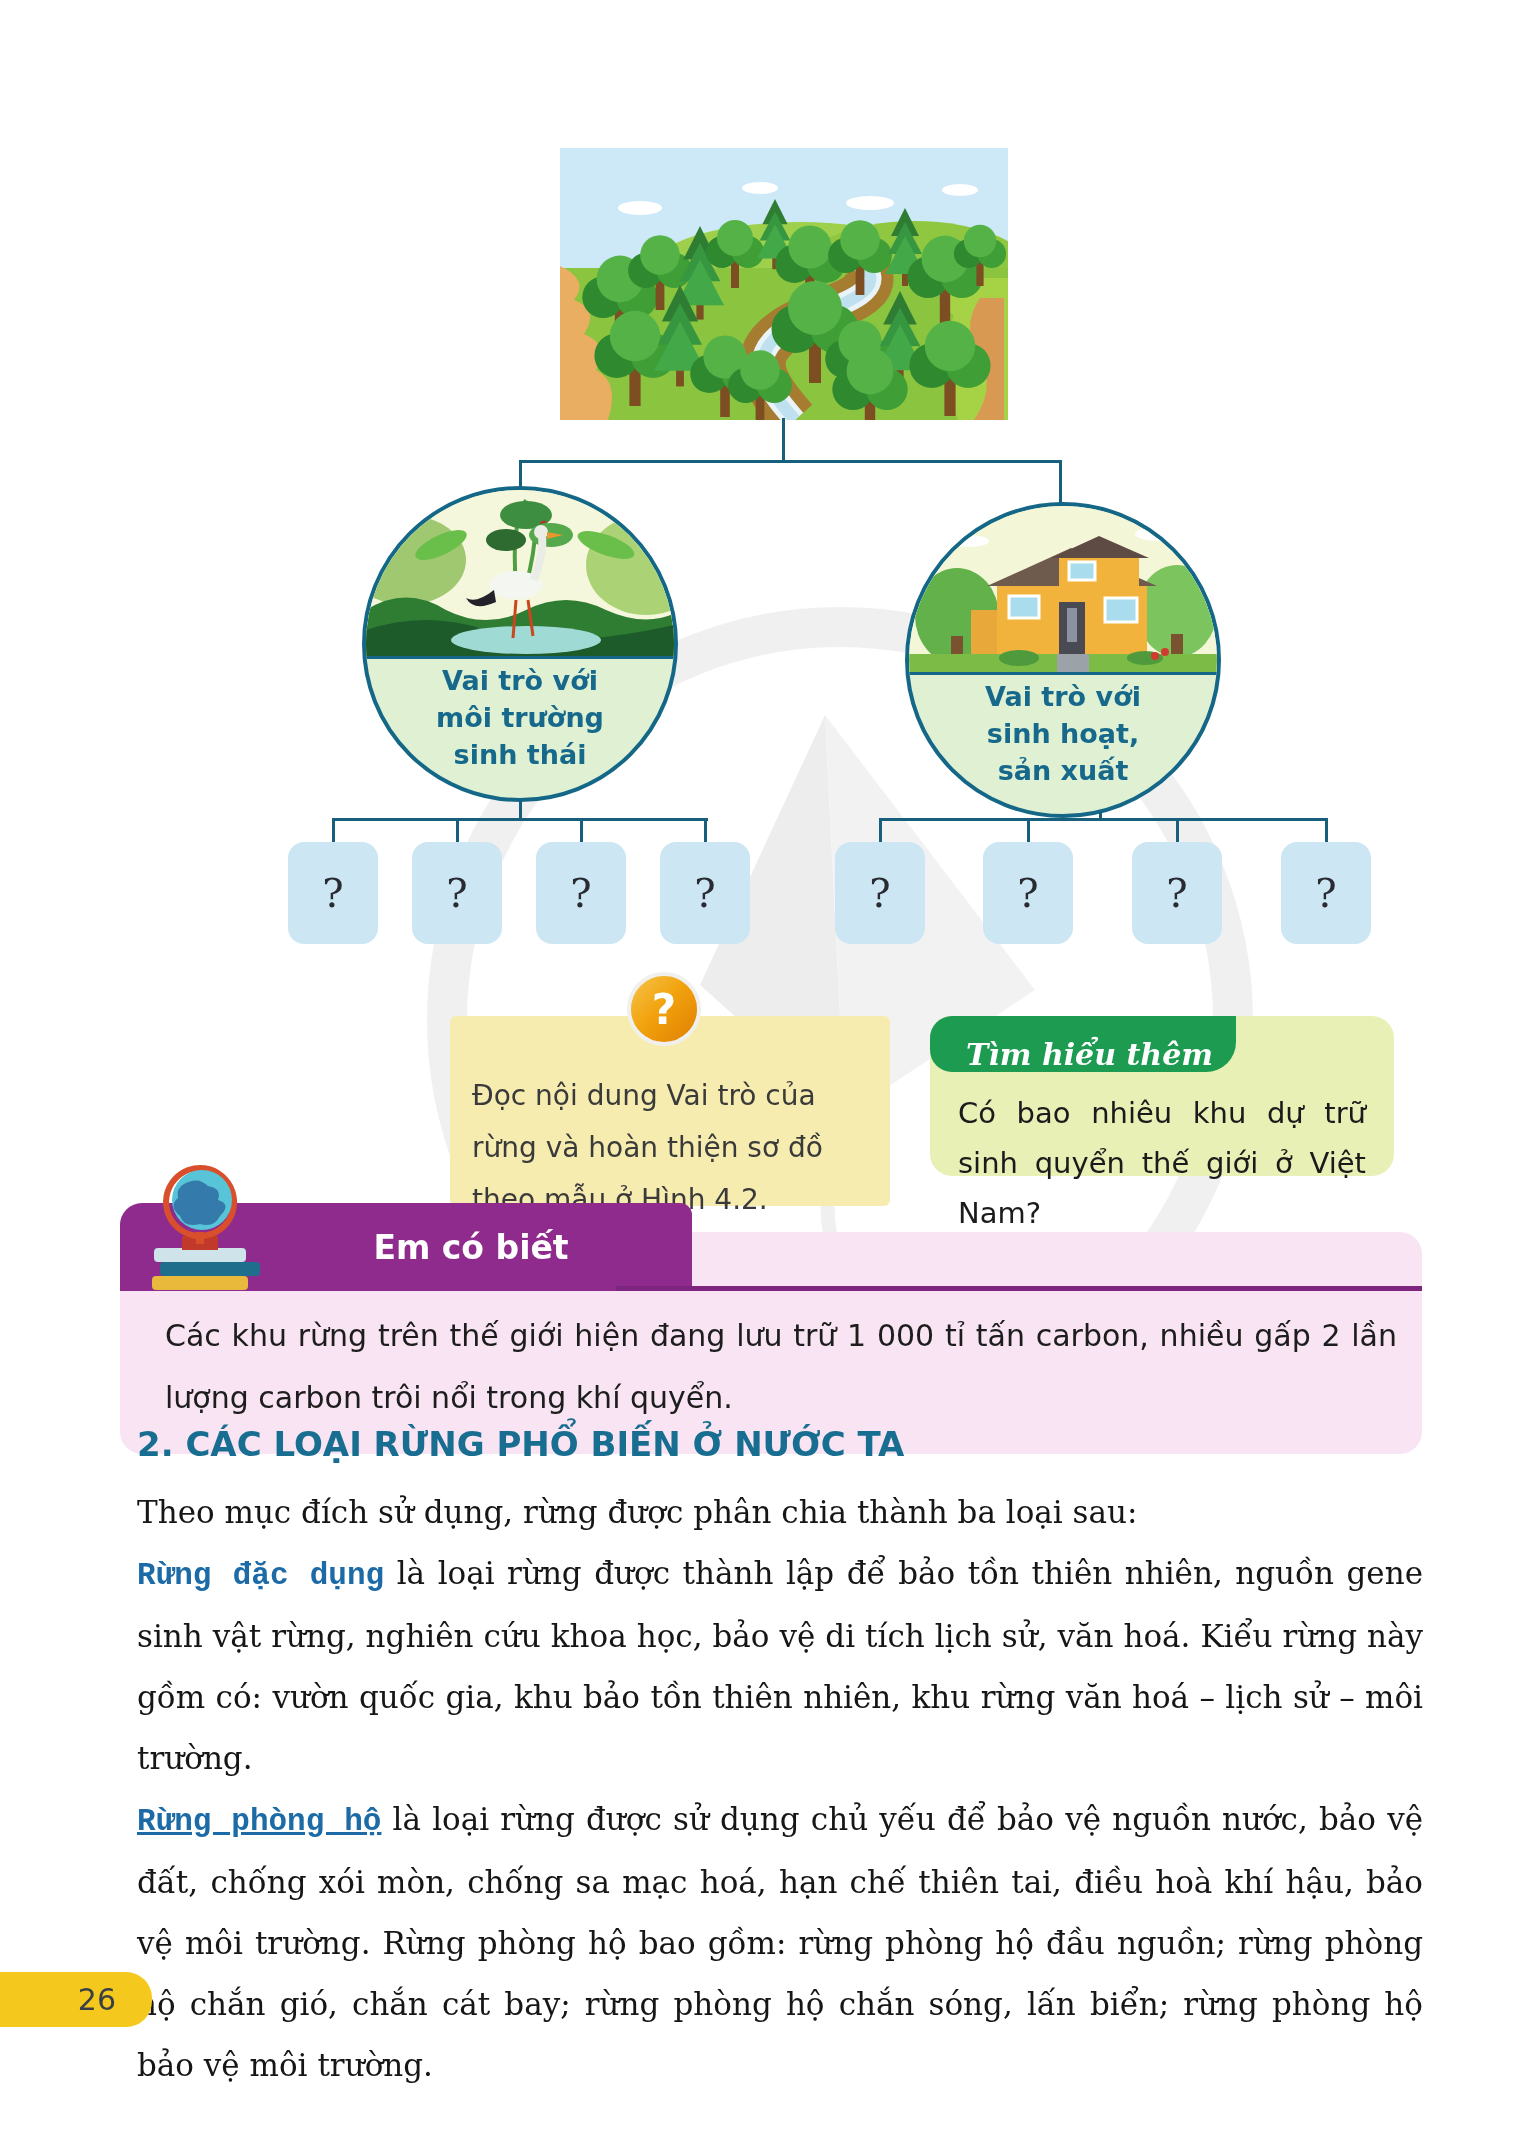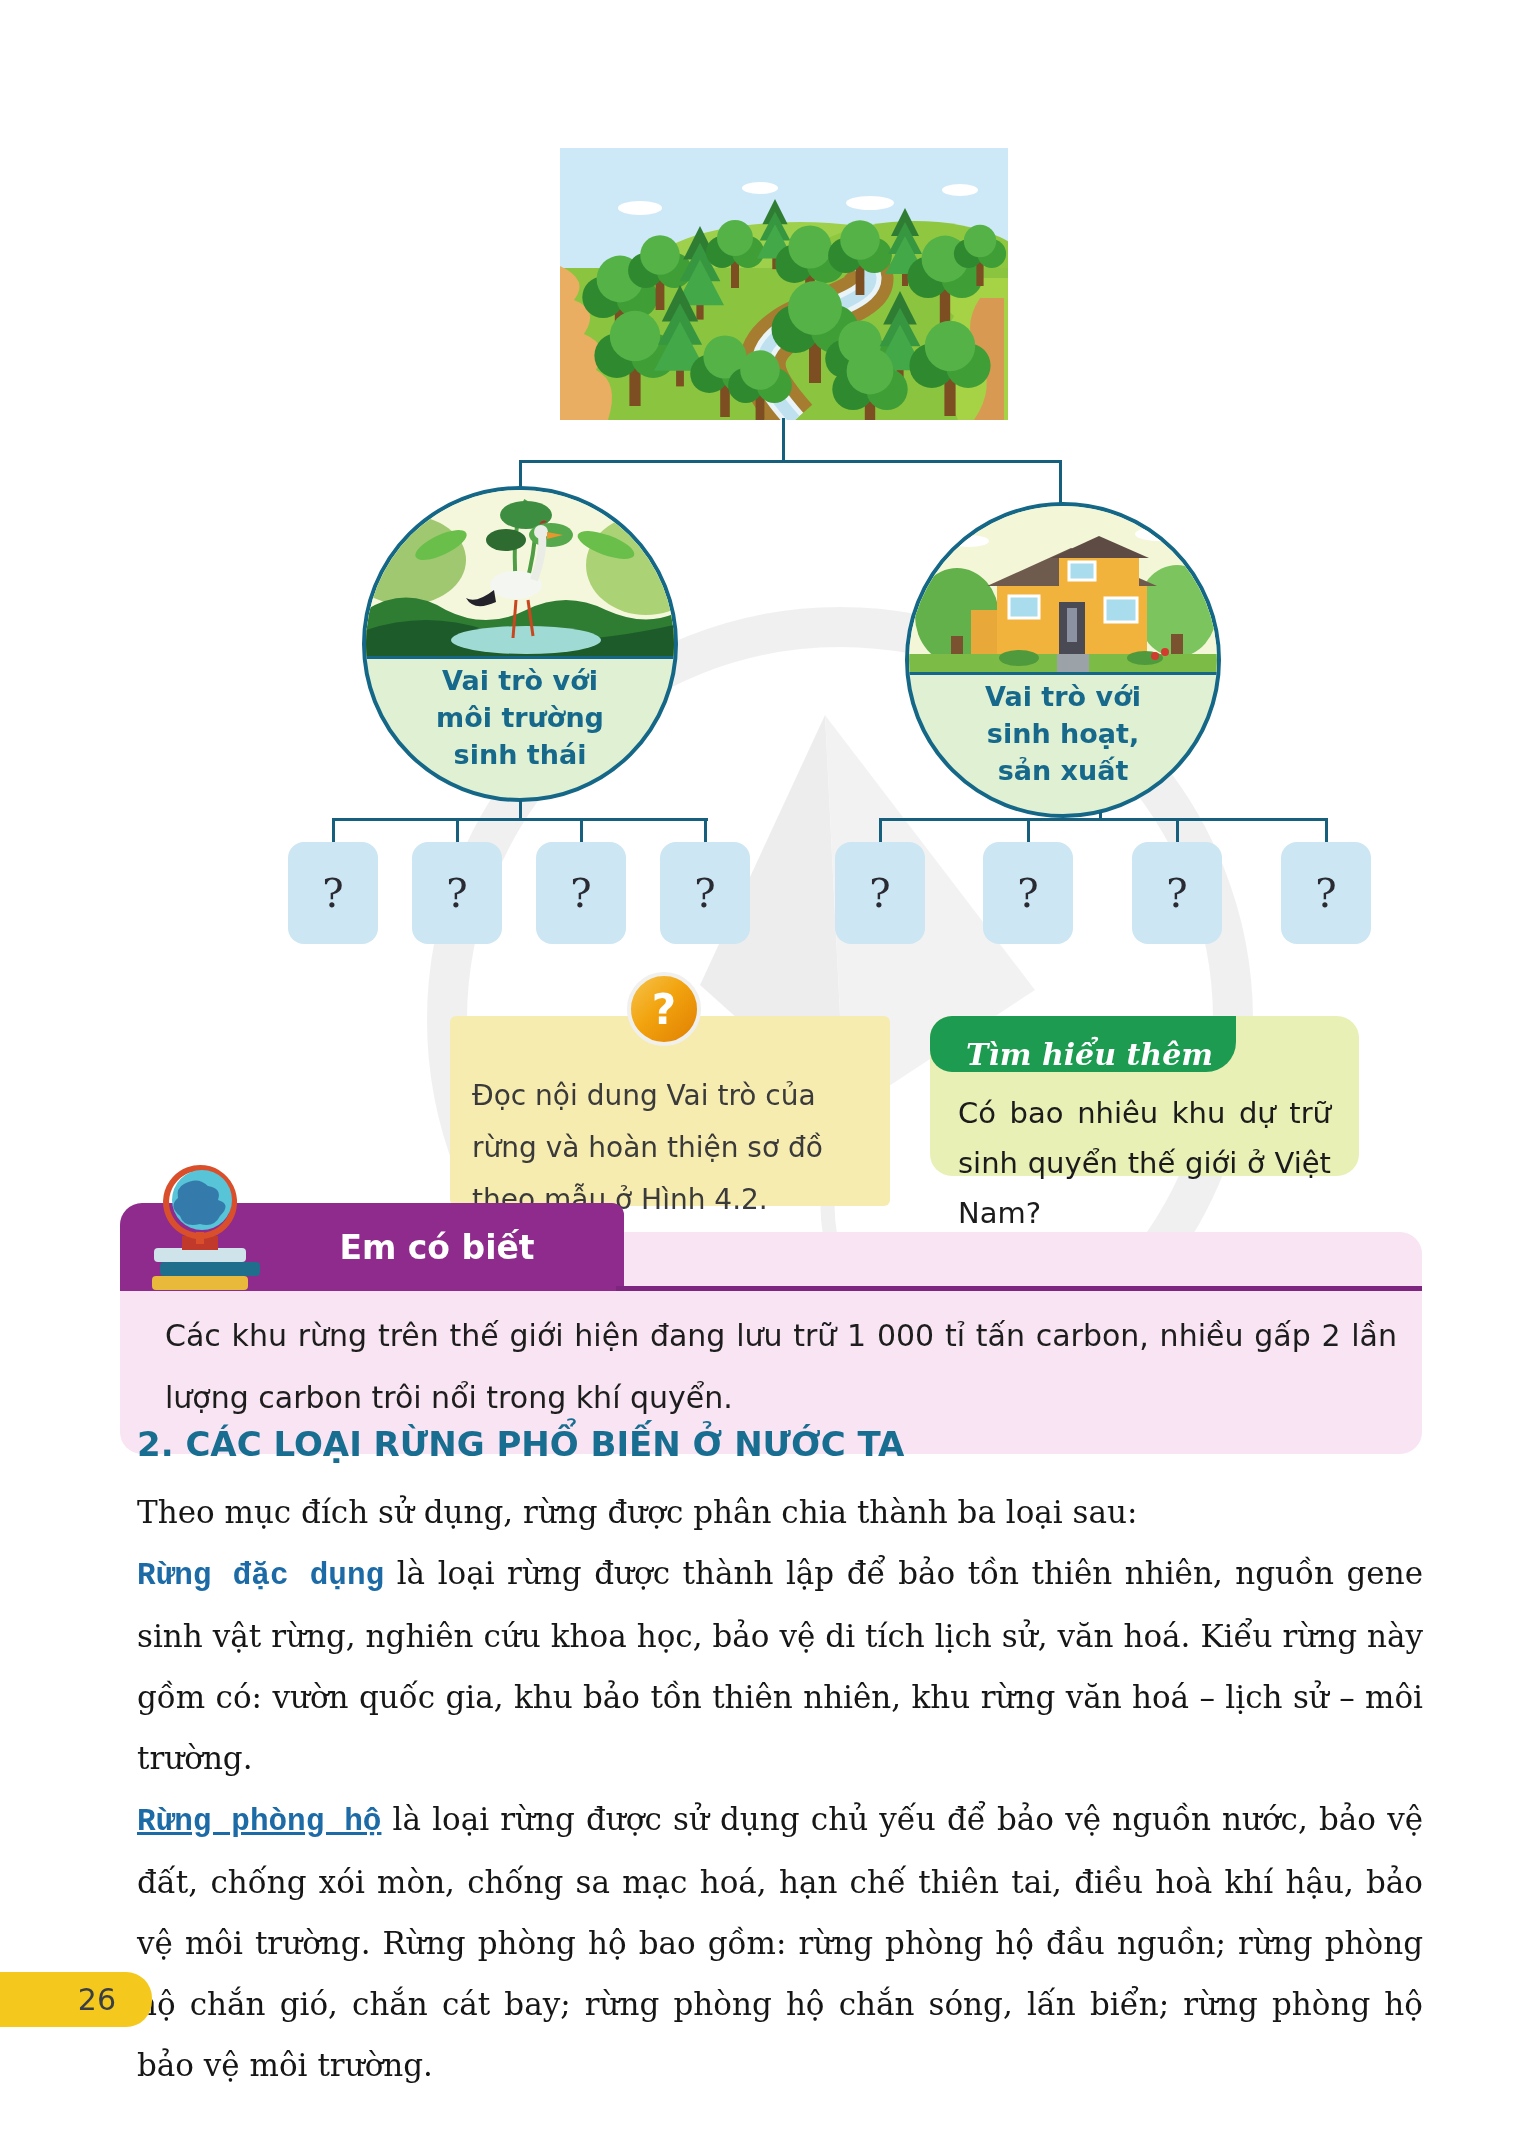--- a/index.html
+++ b/index.html
@@ -23,28 +23,28 @@
   .caption b{color:#145F83;font-weight:bold;}
   
   .qicon{position:absolute;left:627px;top:972px;width:74px;height:74px;border-radius:50%;
     background:linear-gradient(135deg,#F6C44D 0%,#F2A30E 45%,#E07F02 100%);
     border:4px solid #F0F0EE;box-sizing:border-box;display:flex;align-items:center;justify-content:center;
     color:#fff;font-size:42px;font-weight:bold;}
   
   .activity{position:absolute;left:450px;top:1016px;width:440px;height:190px;background:#F7ECB0;border-radius:6px;box-sizing:border-box;
     padding:54px 20px 0 22px;font-size:28px;line-height:52px;color:#3A3A3A;}
   
-  .explore-body{position:absolute;left:930px;top:1016px;width:429px;height:160px;background:#E9F0B6;border-radius:22px;box-sizing:border-box;
+  .explore-body{position:absolute;left:930px;top:1016px;width:464px;height:160px;background:#E9F0B6;border-radius:22px;box-sizing:border-box;
     padding:72px 28px 0 28px;font-size:29px;line-height:50px;color:#1b1b1b;text-align:justify;}
   .explore-head{position:absolute;left:930px;top:1016px;width:306px;height:56px;background:#1C9B51;
     border-radius:22px 0 30px 22px;display:flex;align-items:flex-end;box-sizing:border-box;padding-left:36px;
     font-family:"DejaVu Serif",serif;font-style:italic;font-weight:bold;font-size:30px;color:#ffffff;}
   
   .fact-panel{position:absolute;left:120px;top:1232px;width:1302px;height:222px;background:#F8E4F2;border-radius:22px;}
-  .fact-head{position:absolute;left:120px;top:1203px;width:504px;height:88px;background:#8E2B8C;
+  .fact-head{position:absolute;left:120px;top:1203px;width:572px;height:88px;background:#8E2B8C;
     border-radius:22px 12px 0 0;display:flex;align-items:center;justify-content:center;box-sizing:border-box;
     padding-left:130px;font-size:33px;font-weight:bold;color:#ffffff;}
   .fact-rule{position:absolute;left:616px;top:1286px;width:806px;height:5px;background:#7E2580;}
   .fact-text{position:absolute;left:165px;top:1305px;width:1232px;font-size:30px;line-height:62px;
     color:#1d1d1d;text-align:justify;}
   
   .sec-head{position:absolute;left:137px;top:1424px;width:1300px;font-size:34px;font-weight:bold;color:#186E90;}
   .bodytext{position:absolute;left:137px;top:1482px;width:1286px;font-family:"DejaVu Serif",serif;
     font-size:31px;line-height:61px;color:#161616;text-align:justify;}
   .bodytext p{margin:0;}

